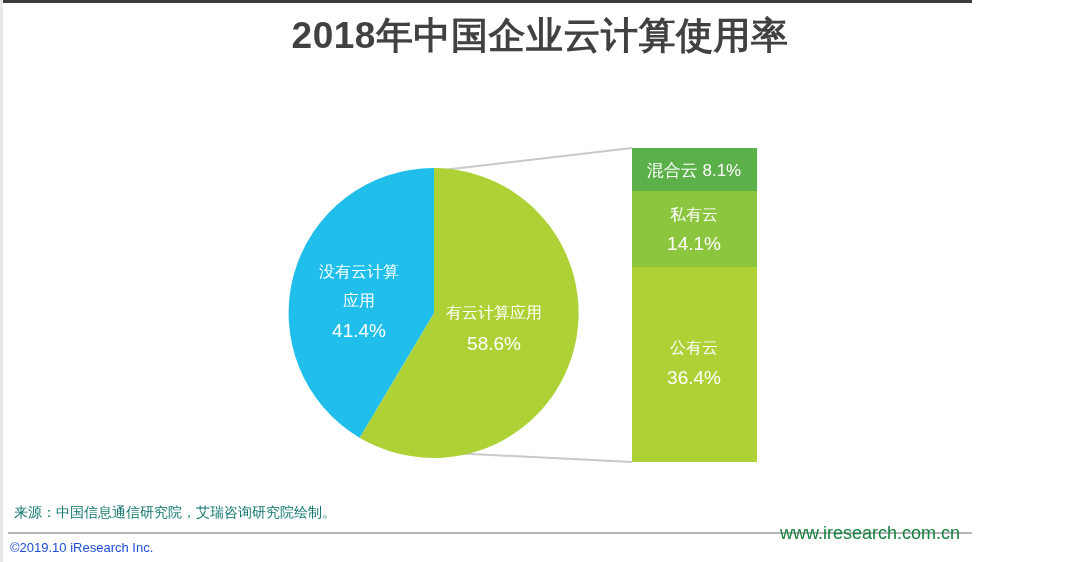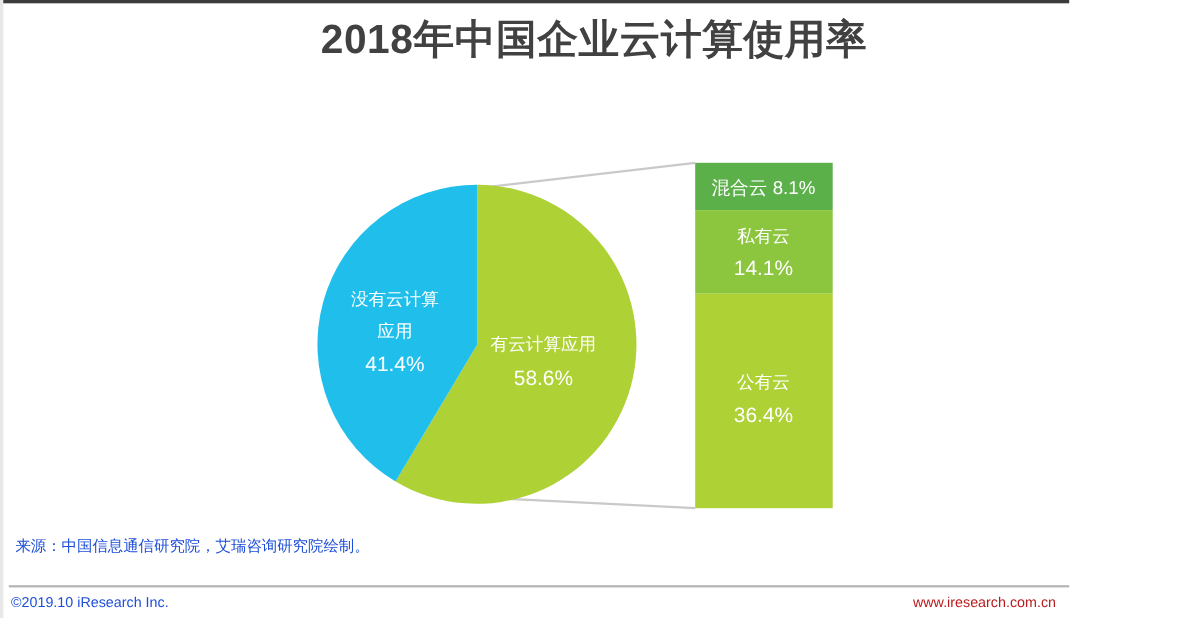--- a/index.html
+++ b/index.html
@@ -67,23 +67,23 @@
   .bar-label-name { font-size: 16px; fill: #ffffff; text-anchor: middle;
                     font-family: "Liberation Sans", "DejaVu Sans", sans-serif; }
   .bar-label-val  { font-size: 19px; fill: #ffffff; text-anchor: middle;
                     font-family: "Liberation Sans", "DejaVu Sans", sans-serif; }
   .bar-label-inline { font-size: 17px; fill: #ffffff; text-anchor: middle;
                     font-family: "Liberation Sans", "DejaVu Sans", sans-serif; }
 
   .source {
     position: absolute;
     left: 14px;
-    top: 488px;
+    top: 504px;
     font-size: 14px;
-    color: #1d4ed8;
+    color: #0f766e;
     white-space: nowrap;
   }
   .footer-rule {
     position: absolute;
     left: 8px;
     top: 532px;
     width: 1064px;
     height: 2px;
     background: #b4b4b4;
   }
@@ -91,23 +91,23 @@
     position: absolute;
     left: 10px;
     top: 540px;
     font-size: 13px;
     color: #1d4ed8;
     white-space: nowrap;
   }
   .footer-right {
     position: absolute;
     right: 12px;
-    top: 540px;
-    font-size: 13px;
-    color: #b91c1c;
+    top: 523px;
+    font-size: 18px;
+    color: #15803d;
     white-space: nowrap;
   }
 </style>
 </head>
 <body>
 
 <div class="page">
 
   <div class="edge-top"></div>
   <div class="edge-left"></div>

